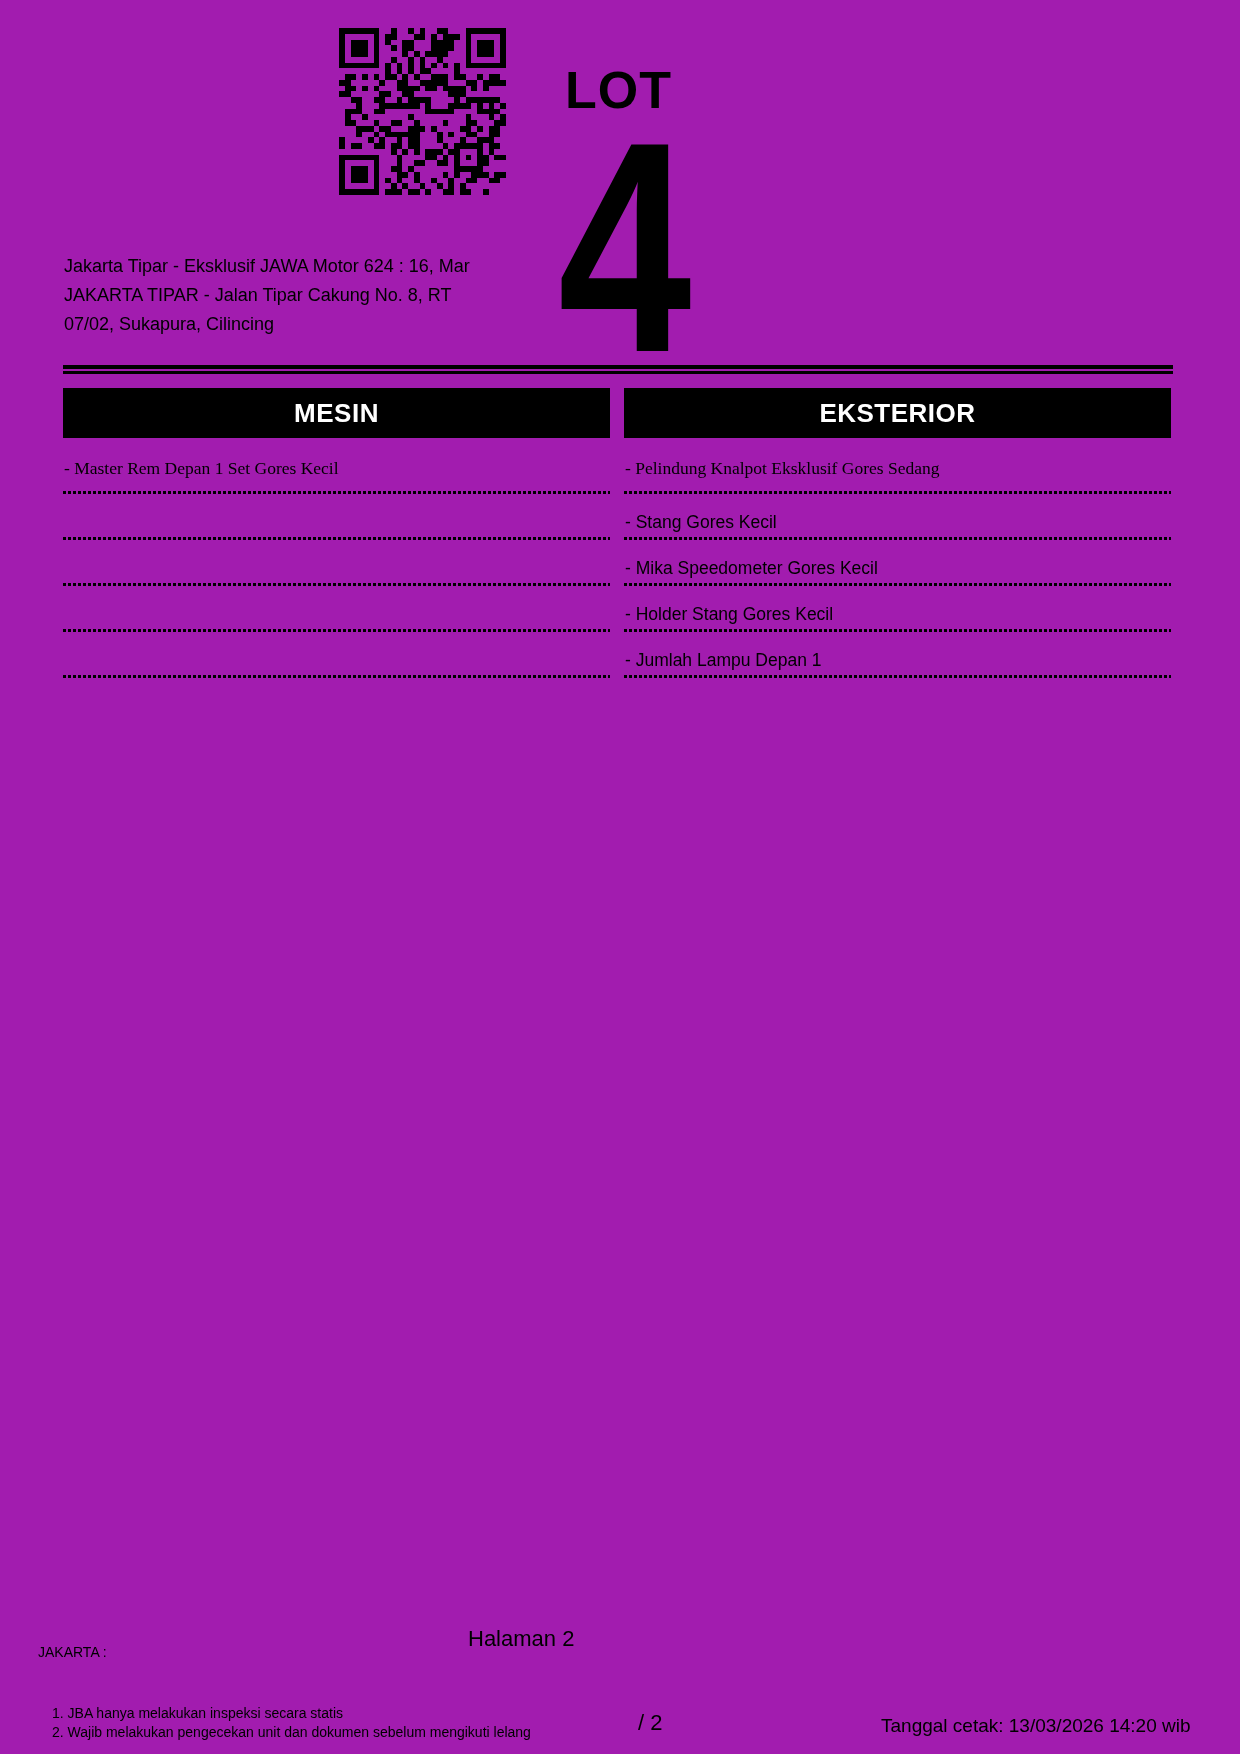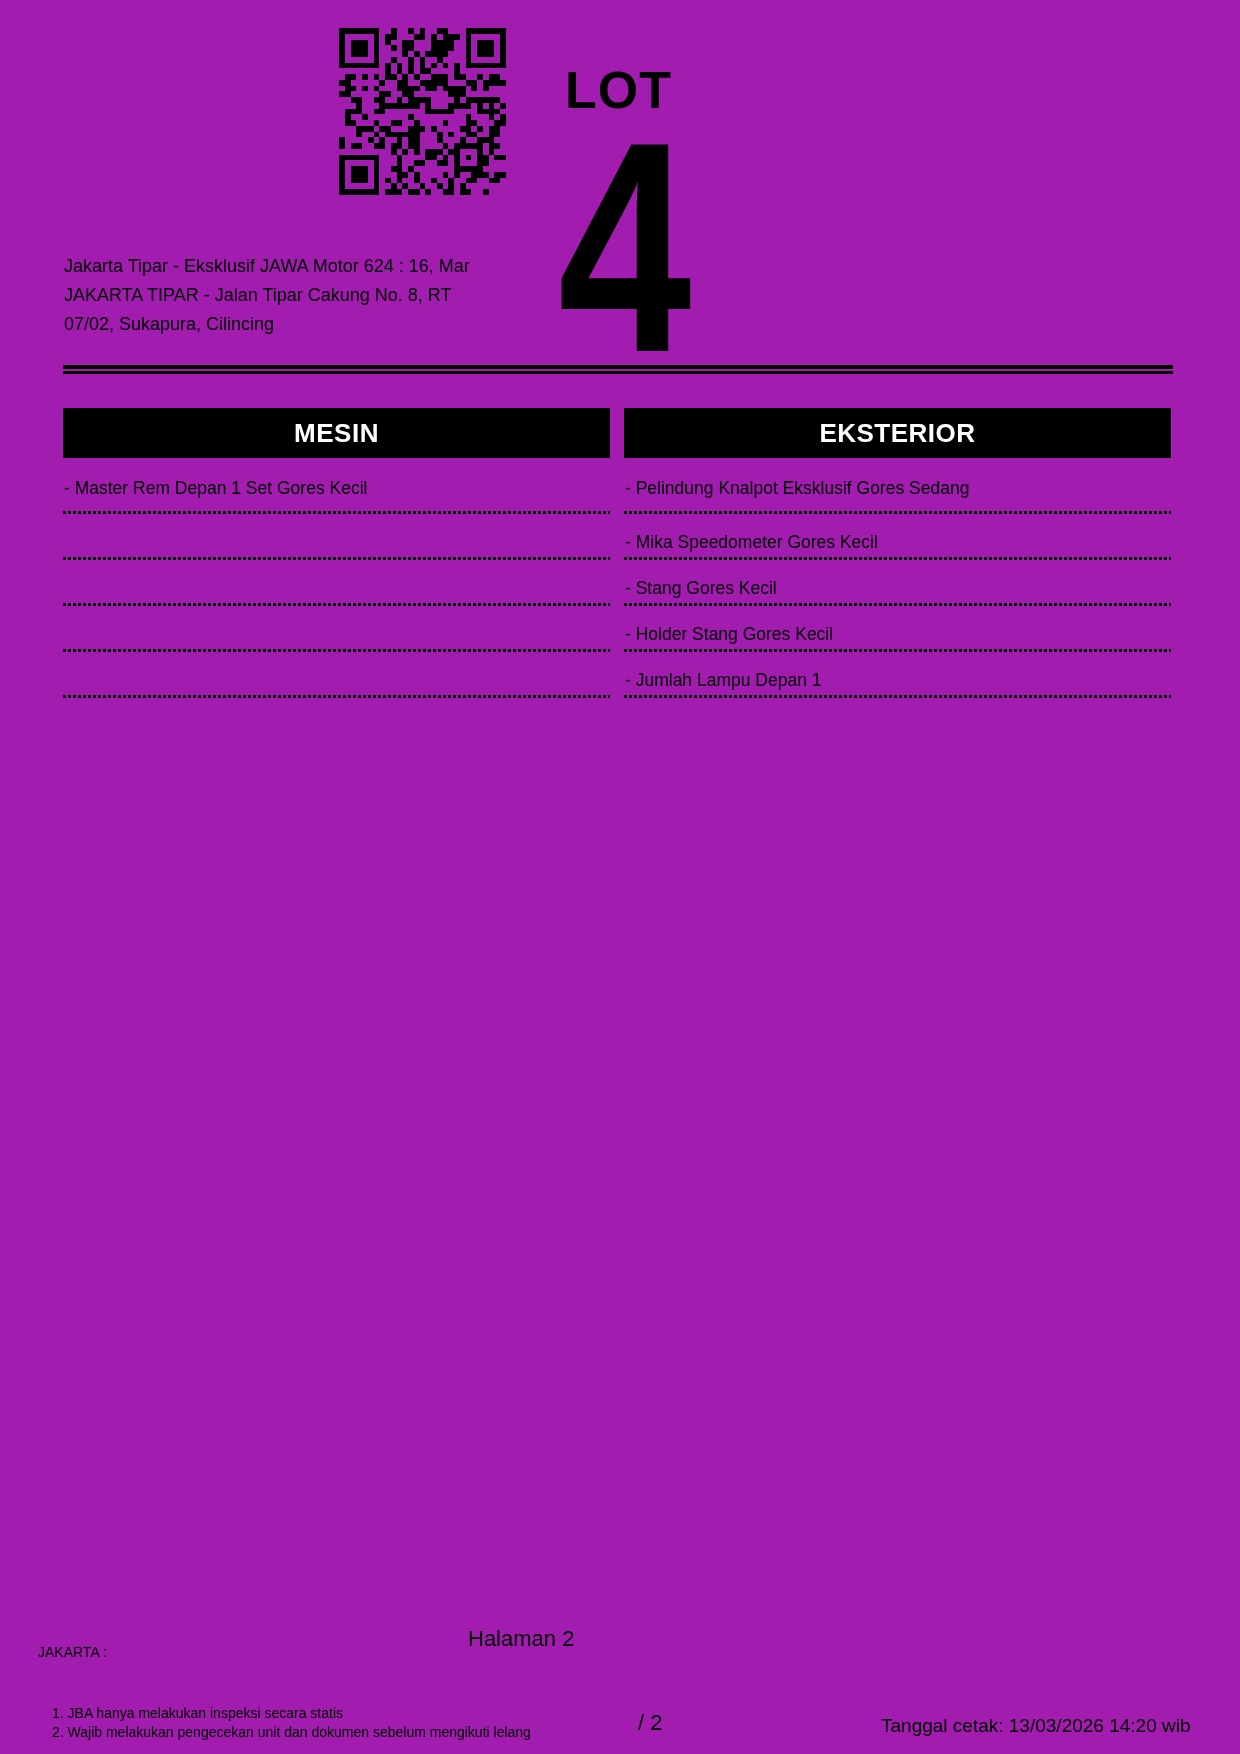--- a/index.html
+++ b/index.html
@@ -28,35 +28,35 @@
     position:absolute;left:64px;top:252px;
     font-size:18px;line-height:29px;
     width:520px;
   }
   .double-rule{
     position:absolute;left:63px;top:365px;width:1110px;height:9px;
     box-sizing:border-box;
     border-top:4px solid #000;
     border-bottom:3px solid #000;
   }
-  .col{position:absolute;top:408px;width:547px;}
+  .col{position:absolute;top:388px;width:547px;}
   .col-left{left:63px;}
   .col-right{left:624px;}
   .col-header{
     height:50px;background:#000;color:#fff;
     font-size:26px;font-weight:bold;line-height:50px;
     text-align:center;letter-spacing:0.5px;
   }
   .row{
     position:relative;height:46px;box-sizing:border-box;
     padding:18px 0 0 1px;
     font-size:17.5px;line-height:1.15;
     white-space:nowrap;overflow:visible;
   }
-  .row.first{height:56px;padding-top:20px;}
+  .row.first{height:56px;padding-top:20px;font-family:Liberation Serif, serif;}
   .row::after{
     content:"";position:absolute;left:0;right:0;bottom:0;height:3px;
     background:repeating-linear-gradient(90deg,#000 0 3px,transparent 3px 5px);
   }
   .catatan-label{position:absolute;left:38px;top:1644px;font-size:14px;}
   .catatan-notes{position:absolute;left:52px;top:1704px;font-size:14px;line-height:19px;}
   .page-number{position:absolute;left:468px;top:1626px;font-size:22px;}
   .page-total{position:absolute;left:638px;top:1710px;font-size:22px;}
   .print-date{position:absolute;left:881px;top:1715px;font-size:19px;}
 </style>
@@ -483,22 +483,22 @@
     <div class="row first">- Master Rem Depan 1 Set Gores Kecil</div>
     <div class="row"></div>
     <div class="row"></div>
     <div class="row"></div>
     <div class="row"></div>
   </section>
 
   <section class="col col-right">
     <div class="col-header">EKSTERIOR</div>
     <div class="row first">- Pelindung Knalpot Eksklusif Gores Sedang</div>
+    <div class="row">- Stang Gores Kecil</div>
     <div class="row">- Mika Speedometer Gores Kecil</div>
-    <div class="row">- Stang Gores Kecil</div>
     <div class="row">- Holder Stang Gores Kecil</div>
     <div class="row">- Jumlah Lampu Depan 1</div>
   </section>
 
   <div class="catatan-label">JAKARTA :</div>
   <div class="catatan-notes">
     <div>1. JBA hanya melakukan inspeksi secara statis</div>
     <div>2. Wajib melakukan pengecekan unit dan dokumen sebelum mengikuti lelang</div>
   </div>
 

